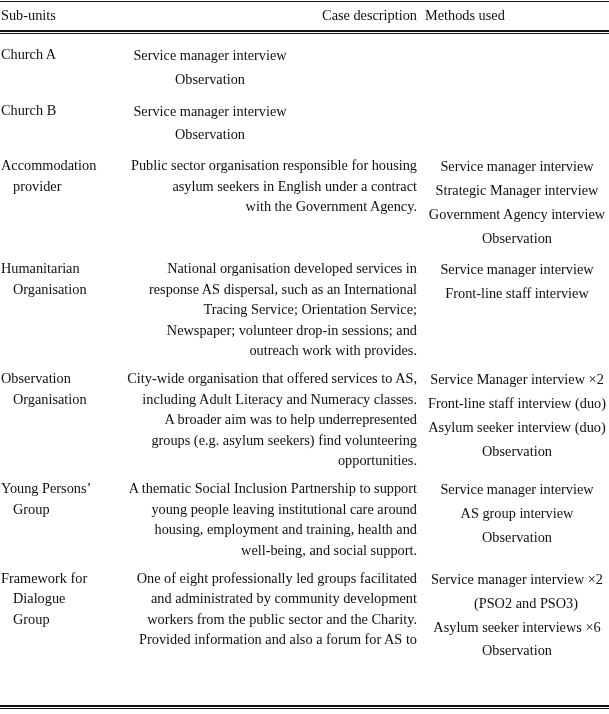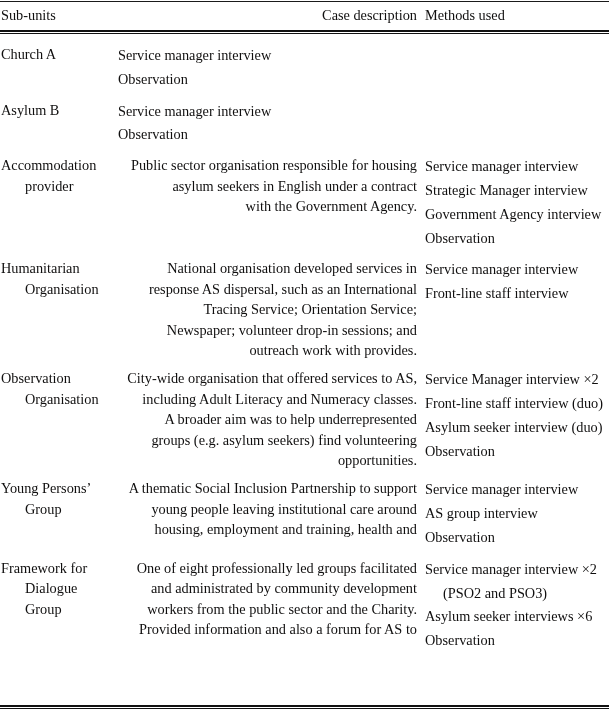--- a/index.html
+++ b/index.html
@@ -89,24 +89,24 @@
 
   
   .ln {
     display: block;
     white-space: pre;
     font-size: 14.3px;
   }
 
   .col-sub .ln   { line-height: 20.4px; }
   .col-desc .ln  { line-height: 20.4px; }
-  .col-meth .ln  { line-height: 23.8px; }
-
-  
-  .col-sub  .ln.ind { padding-left: 24px; }
+  .col-meth .ln  { line-height: 23.8px; text-align: center; }
+
+  
+  .col-sub  .ln.ind { padding-left: 12px; }
   .col-desc .ln.ind { padding-left: 18px; }
   .col-meth .ln.ind { padding-left: 18px; }
 
   .col-sub  { padding-left: 1px; }
   .col-desc { padding-left: 0px; text-align: right; }
   .col-meth { padding-left: 0px; }
 </style>
 </head>
 <body>
 
@@ -129,21 +129,21 @@
           <div class="cell col-sub">
             <span class="ln">Church A</span>
           </div>
           <div class="cell col-meth">
             <span class="ln">Service manager interview</span>
             <span class="ln">Observation</span>
           </div>
         </div>
         <div class="row brow">
           <div class="cell col-sub">
-            <span class="ln">Asylum B</span>
+            <span class="ln">Church B</span>
           </div>
           <div class="cell col-meth">
             <span class="ln">Service manager interview</span>
             <span class="ln">Observation</span>
           </div>
         </div>
         <div class="row brow">
           <div class="cell col-sub">
             <span class="ln">Accommodation</span>
             <span class="ln ind">provider</span>
@@ -198,20 +198,21 @@
         </div>
         <div class="row brow">
           <div class="cell col-sub">
             <span class="ln">Young Persons’</span>
             <span class="ln ind">Group</span>
           </div>
           <div class="cell col-desc">
             <span class="ln">A thematic Social Inclusion Partnership to support</span>
             <span class="ln ind">young people leaving institutional care around</span>
             <span class="ln ind">housing, employment and training, health and</span>
+            <span class="ln ind">well-being, and social support.</span>
           </div>
           <div class="cell col-meth">
             <span class="ln">Service manager interview</span>
             <span class="ln">AS group interview</span>
             <span class="ln">Observation</span>
           </div>
         </div>
         <div class="row brow">
           <div class="cell col-sub">
             <span class="ln">Framework for</span>

